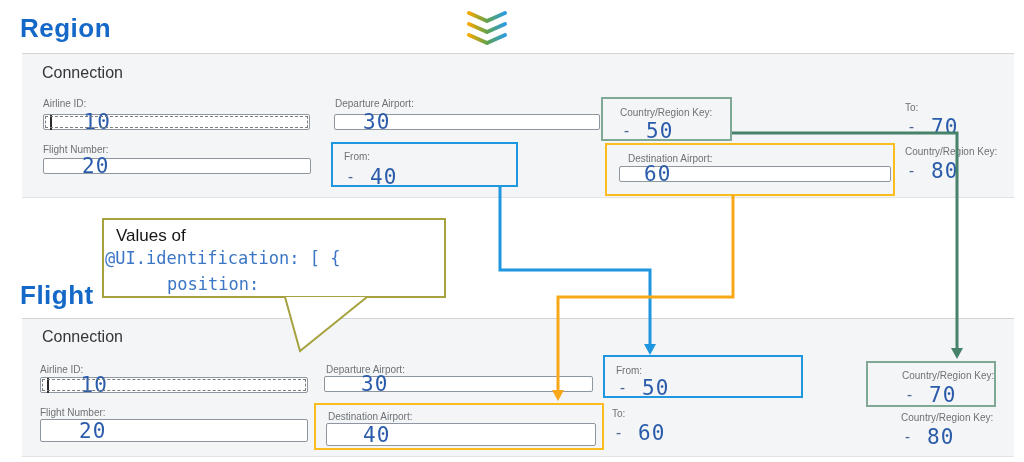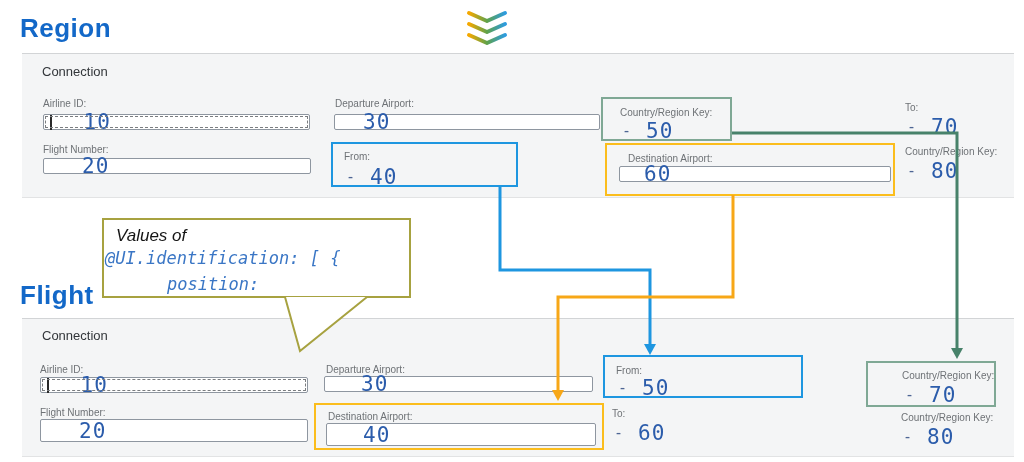--- a/index.html
+++ b/index.html
@@ -2,39 +2,39 @@
 <html style="--title_blue: #1368c8; --value_blue: #2b5cab; --accent_blue: #1e96e0; --accent_yellow: #fbbd1d; --accent_orange: #f7a717; --green_box: #7fa895; --green_line: #47826a; --olive: #a7a240;"><head>
 <meta charset="utf-8">
 <style>
   html,body{margin:0;padding:0;background:#ffffff;}
   body{width:1024px;height:462px;position:relative;overflow:hidden;
        font-family:"Liberation Sans",sans-serif;}
   .title{position:absolute;font-size:26px;font-weight:800;color:var(--title_blue,#1368c8);
          letter-spacing:.5px;}
   .panel{position:absolute;left:22px;width:992px;background:#f4f5f6;
          border-top:1px solid #d2d4d6;border-bottom:1px solid #e2e3e4;}
-  .section-title{position:absolute;left:20px;font-size:13px;color:#32363a;}
+  .section-title{position:absolute;left:20px;font-size:16px;color:#32363a;}
   .lbl{position:absolute;font-size:10px;color:#6e7276;white-space:nowrap;}
   .input{position:absolute;height:16px;background:#fff;border:1px solid #8e96a0;
          border-radius:2px;display:flex;align-items:center;box-sizing:border-box;}
   .input.focused{outline:1px dashed #7a7d80;outline-offset:-3px;}
   .caret{display:inline-block;width:1.5px;height:15px;background:#2a2a2a;margin-left:6px;}
   .num{font-family:"DejaVu Sans Mono",monospace;font-size:21px;line-height:22px;
        color:var(--value_blue,#2b5cab);letter-spacing:1px;}
   .input .num{margin-left:38px;}
   .input.focused .num{margin-left:32px;}
   .disp{position:absolute;display:flex;align-items:center;height:24px;}
   .dash{font-family:"DejaVu Sans Mono",monospace;font-size:15px;color:#4d6594;margin-right:15px;}
   .hbox{position:absolute;box-sizing:border-box;background:transparent;}
   .hbox.blue{border:2px solid var(--accent_blue,#1e96e0);}
   .hbox.green{border:2px solid var(--green_box,#7fa895);}
   .hbox.yellow{border:2px solid var(--accent_yellow,#fbbd1d);}
   .overlay{position:absolute;left:0;top:0;pointer-events:none;}
-  .bubble{position:absolute;left:102px;top:218px;width:309px;height:80px;background:#fff;
-          border:2px solid var(--olive,#a7a240);box-sizing:border-box;z-index:5;font-style:italic;}
+  .bubble{position:absolute;left:102px;top:218px;width:344px;height:80px;background:#fff;
+          border:2px solid var(--olive,#a7a240);box-sizing:border-box;z-index:5;}
   .bubble-line1{position:absolute;left:12px;top:6px;font-size:17px;color:#151515;}
   .code{font-family:"DejaVu Sans Mono",monospace;font-size:17px;color:#3a76c5;white-space:pre;}
   .bubble-line2{position:absolute;left:1px;top:28px;}
   .bubble-line3{position:absolute;left:63px;top:54px;}
   .tail{position:absolute;left:270px;top:294px;z-index:6;}
   .logo{position:absolute;left:466px;top:10px;}
 </style>
 </head>
 <body>
 

